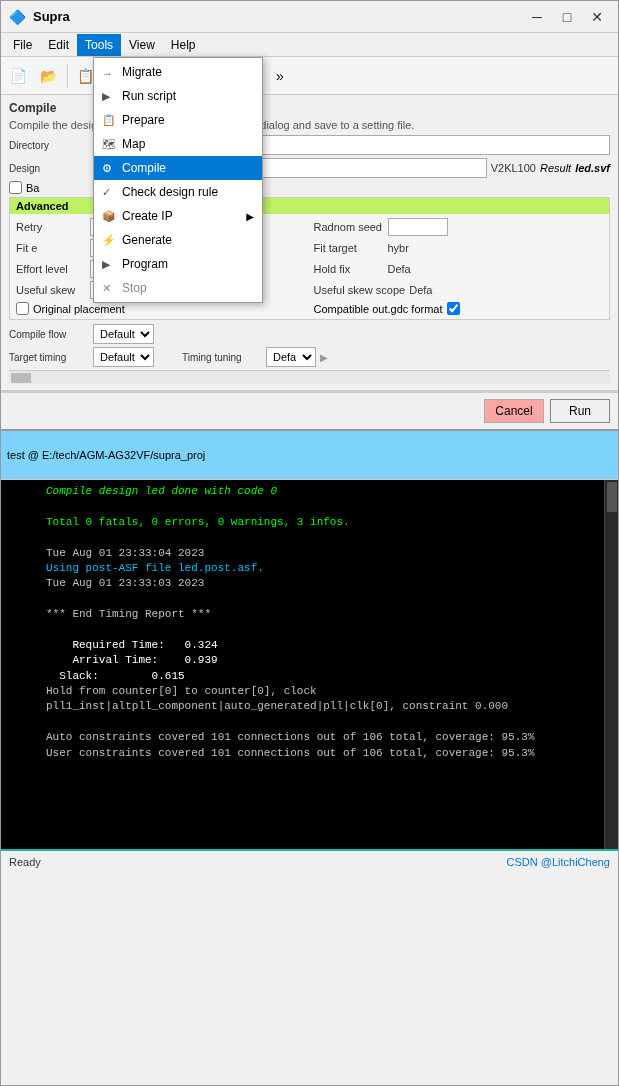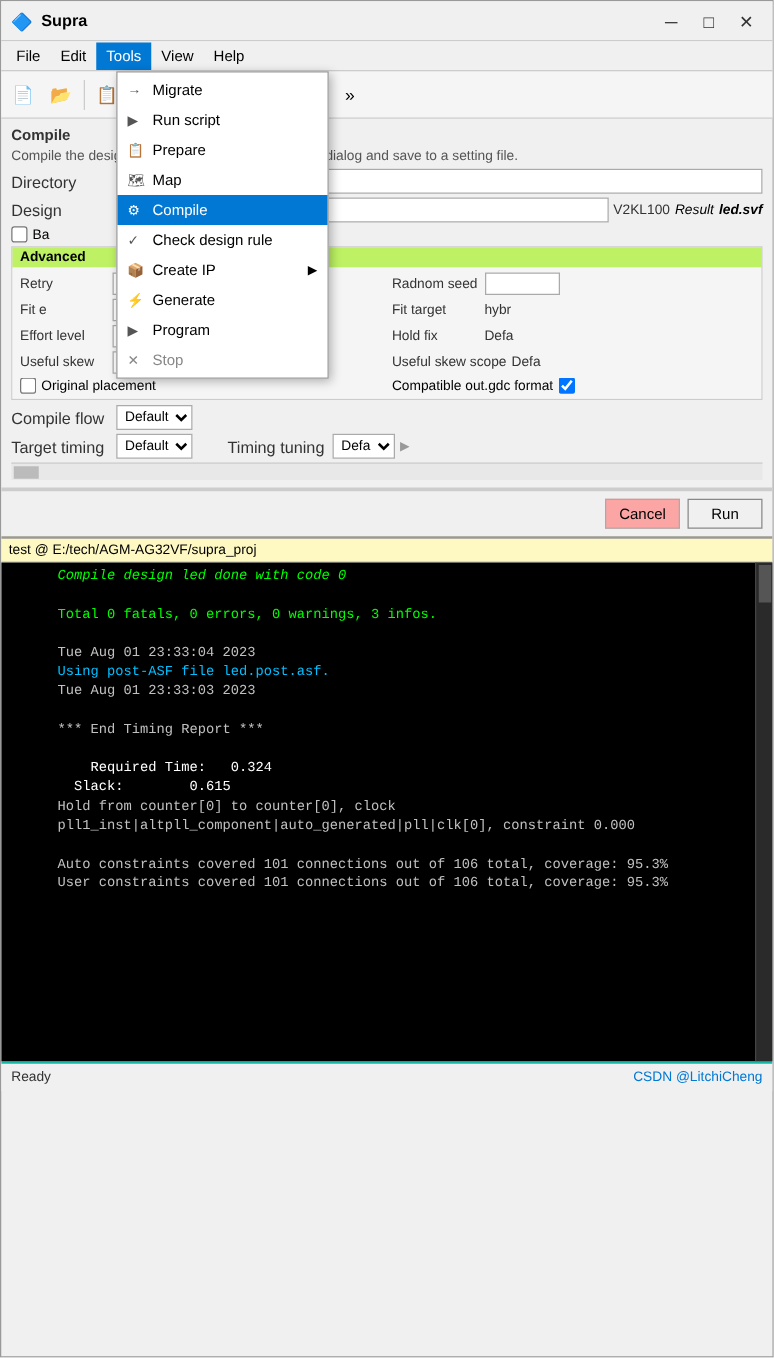--- a/index.html
+++ b/index.html
@@ -176,21 +176,21 @@
       color: #333;
     }
 
     .form-row {
       display: flex;
       align-items: center;
       margin-bottom: 3px;
       gap: 4px;
     }
     .form-label {
-      font-size: 13px;
+      font-size: 10px;
       color: #333;
       min-width: 80px;
     }
     .form-text {
       font-size: 11px;
       color: #333;
     }
     .path-display {
       background: white;
       border: 1px solid #aaa;
@@ -305,22 +305,22 @@
 
     
     .bottom-panel {
       flex: 0 0 auto;
       display: flex;
       flex-direction: column;
       height: 420px;
     }
 
     .panel-title {
-      background: #fef9c3;
-      padding: 3px 6px;
+      background: #7dd3fc;
+      padding: 18px 6px;
       font-size: 11px;
       border-bottom: 1px solid #ccc;
       border-top: 2px solid #999;
     }
 
     .console-area {
       flex: 1;
       background: black;
       color: #c0c0c0;
       font-family: 'Courier New', monospace;
@@ -585,20 +585,21 @@
           <div class="line gray">&nbsp;</div>
           <div class="line green">Total 0 fatals, 0 errors, 0 warnings, 3 infos.</div>
           <div class="line gray">&nbsp;</div>
           <div class="line gray">Tue Aug 01 23:33:04 2023</div>
           <div class="line cyan">Using post-ASF file led.post.asf.</div>
           <div class="line gray">Tue Aug 01 23:33:03 2023</div>
           <div class="line gray">&nbsp;</div>
           <div class="line gray">*** End Timing Report ***</div>
           <div class="line gray">&nbsp;</div>
           <div class="line white">    Required Time:   0.324</div>
+          <div class="line white">    Arrival Time:    0.939</div>
           <div class="line white">  Slack:        0.615</div>
           <div class="line gray">Hold from counter[0] to counter[0], clock pll1_inst|altpll_component|auto_generated|pll|clk[0], constraint 0.000</div>
           <div class="line gray">&nbsp;</div>
           <div class="line gray">Auto constraints covered 101 connections out of 106 total, coverage: 95.3%</div>
           <div class="line gray">User constraints covered 101 connections out of 106 total, coverage: 95.3%</div>
 
       <div style="position:absolute; right:0; top:0; width:14px; height:100%; background:#2a2a2a; border-left:1px solid #444;">
           <div style="width:10px; height:30px; background:#555; margin:2px auto;"></div>
         </div>
         </div>

